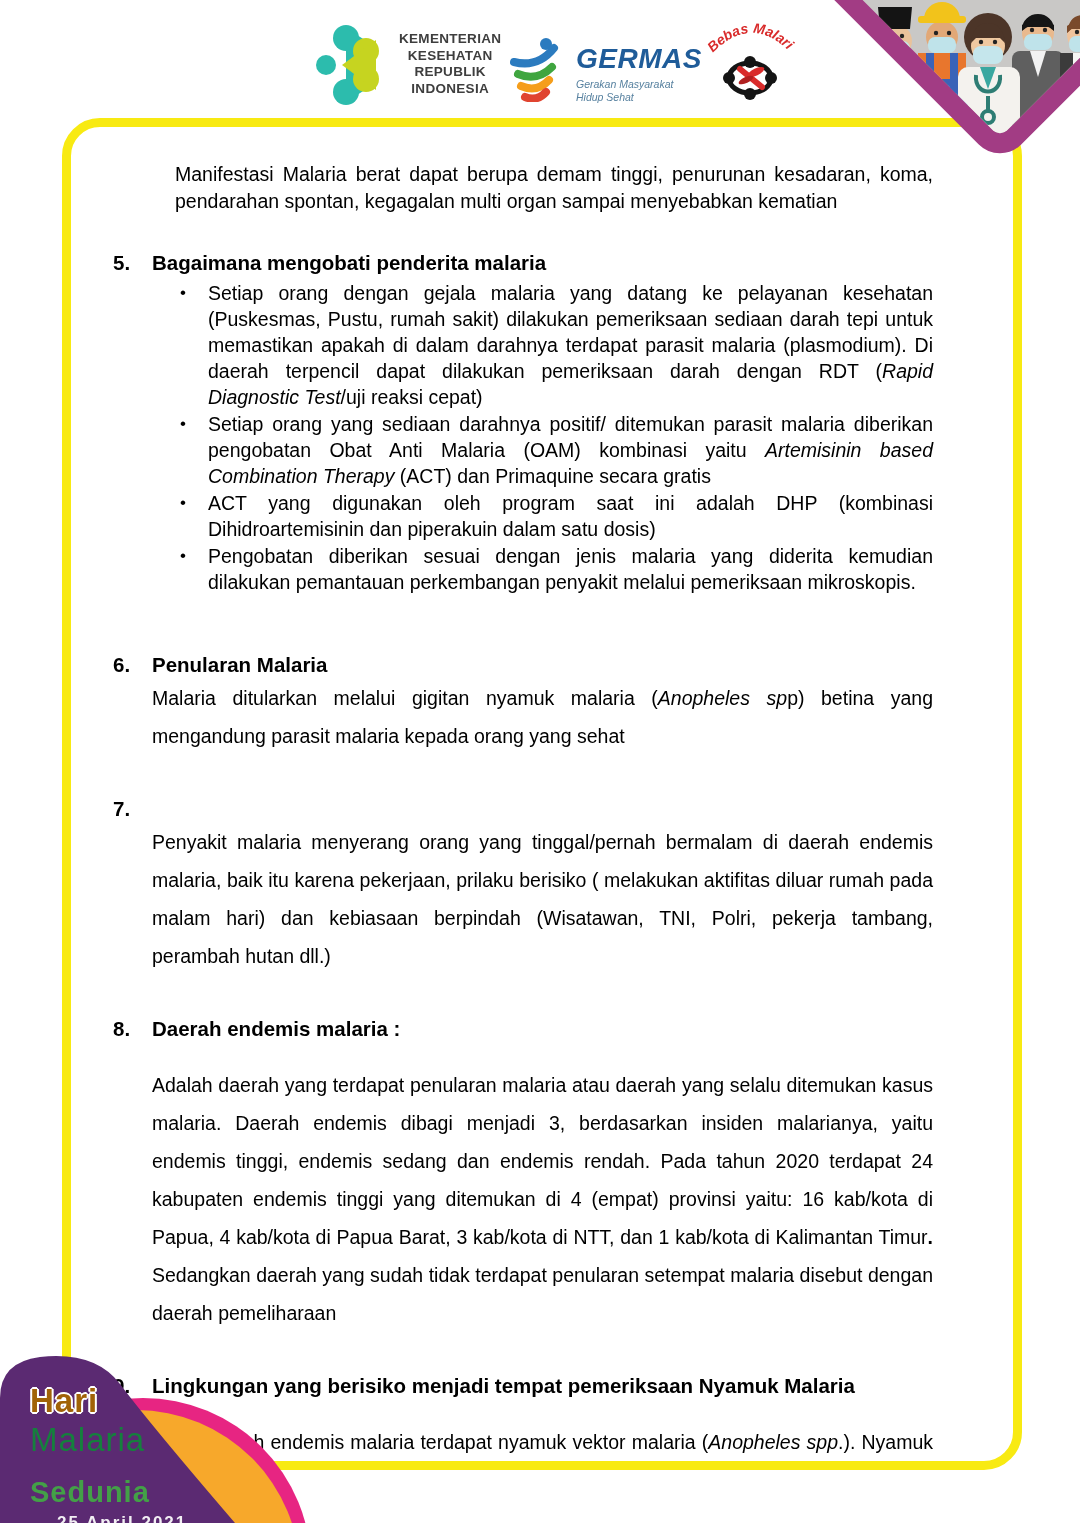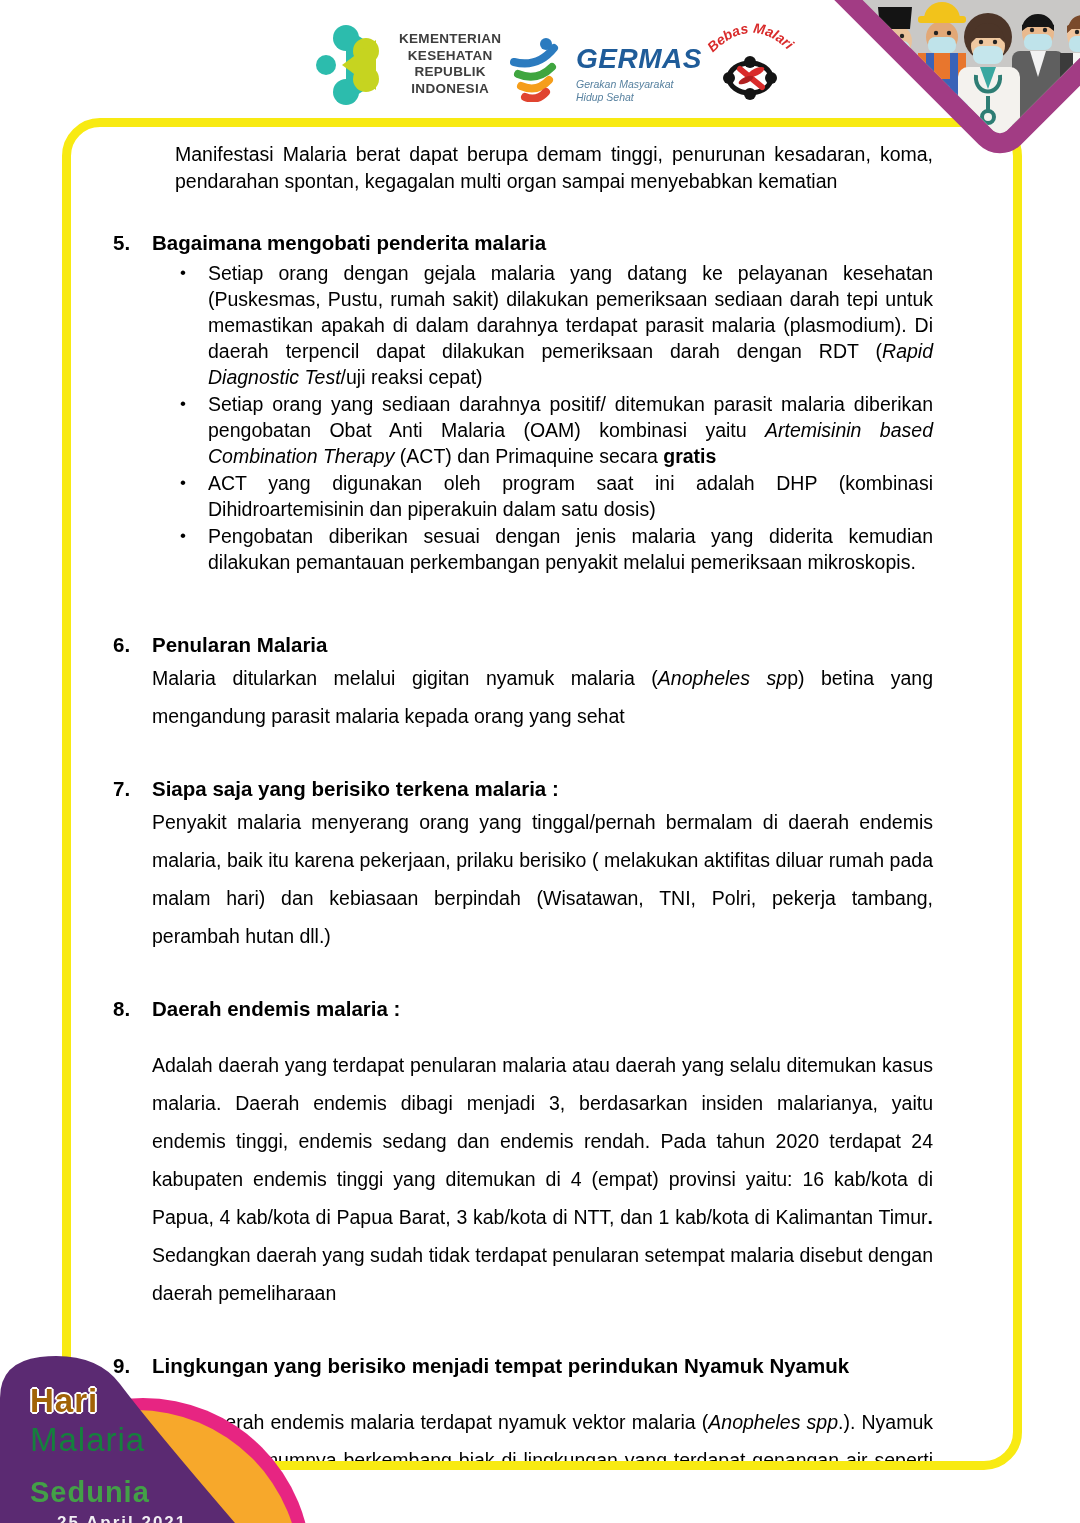--- a/index.html
+++ b/index.html
@@ -26,21 +26,21 @@
     background:#c9c8c6;transform:rotate(45deg);overflow:hidden;z-index:5;
   }
   .corner-art{
     position:absolute;left:50%;top:50%;width:420px;height:420px;
     transform:translate(-50%,-50%) rotate(-45deg);
   }
   
   .content-box{
     position:absolute;left:62px;top:118px;width:960px;height:1352px;
     box-sizing:border-box;border:9px solid #f8ea12;border-radius:38px;
-    padding:6px 80px 0 42px;z-index:2;overflow:hidden;background:#fff;
+    padding:26px 80px 0 42px;z-index:2;overflow:hidden;background:#fff;
   }
   .intro{margin:8px 0 0 62px;font-size:19.5px;line-height:27px;text-align:justify;}
   .section{margin-top:34px;}
   .sec-head{display:flex;font-size:20.5px;font-weight:bold;line-height:27px;}
   .sec-head .num{width:39px;flex:0 0 39px;}
   .bullets{margin:4px 0 0 67px;}
   .bullet{display:flex;font-size:19.5px;line-height:26px;margin-top:1px;}
   .bullet .dot{flex:0 0 28px;font-size:17px;}
   .bullet .btext{flex:1;text-align:justify;}
   .sec-body{margin:1px 0 0 39px;font-size:19.5px;line-height:38px;text-align:justify;}
@@ -183,21 +183,21 @@
         <span class="num">5.</span>
         <span class="title">Bagaimana mengobati penderita malaria</span>
       </div>
       <div class="bullets">
         <div class="bullet">
           <span class="dot">•</span>
           <span class="btext"><span>Setiap orang dengan gejala malaria yang datang ke pelayanan kesehatan (Puskesmas, Pustu, rumah sakit) dilakukan pemeriksaan sediaan darah tepi untuk memastikan apakah di dalam darahnya terdapat parasit malaria (plasmodium). Di daerah terpencil dapat dilakukan pemeriksaan darah dengan RDT (</span><span style="font-style: italic;">Rapid Diagnostic Test</span><span>/uji reaksi cepat)</span></span>
         </div>
         <div class="bullet">
           <span class="dot">•</span>
-          <span class="btext"><span>Setiap orang yang sediaan darahnya positif/ ditemukan parasit malaria diberikan pengobatan Obat Anti Malaria (OAM) kombinasi yaitu </span><span style="font-style: italic;">Artemisinin based Combination Therapy</span><span> (ACT) dan Primaquine secara </span><span style="font-weight: bold;">gratis</span></span>
+          <span class="btext"><span>Setiap orang yang sediaan darahnya positif/ ditemukan parasit malaria diberikan pengobatan Obat Anti Malaria (OAM) kombinasi yaitu </span><span style="font-style: italic;">Artemisinin based Combination Therapy</span><span> (ACT) dan Primaquine secara </span><span style="font-weight: normal;">gratis</span></span>
         </div>
         <div class="bullet">
           <span class="dot">•</span>
           <span class="btext"><span>ACT yang digunakan oleh program saat ini adalah DHP (kombinasi Dihidroartemisinin dan piperakuin dalam satu dosis)</span></span>
         </div>
         <div class="bullet">
           <span class="dot">•</span>
           <span class="btext"><span>Pengobatan diberikan sesuai dengan jenis malaria yang diderita kemudian dilakukan pemantauan perkembangan penyakit melalui pemeriksaan mikroskopis.</span></span>
         </div>
       </div>
@@ -207,37 +207,36 @@
       <div class="sec-head">
         <span class="num">6.</span>
         <span class="title">Penularan Malaria</span>
       </div>
       <div class="sec-body"><span>Malaria ditularkan melalui gigitan nyamuk malaria (</span><span style="font-style: italic;">Anopheles sp</span><span>p) betina yang mengandung parasit malaria kepada orang yang sehat</span></div>
     </div>
 
     <div class="section gap-md">
       <div class="sec-head">
         <span class="num">7.</span>
-        <span class="title">Siapa saja yang berisiko terkena malaria :</span>
       </div>
       <div class="sec-body"><span>Penyakit malaria menyerang orang yang tinggal/pernah bermalam di daerah endemis malaria, baik itu karena pekerjaan, prilaku berisiko ( melakukan aktifitas diluar rumah pada malam hari) dan kebiasaan berpindah (Wisatawan, TNI, Polri, pekerja tambang, perambah hutan dll.)</span></div>
     </div>
 
     <div class="section gap-md">
       <div class="sec-head">
         <span class="num">8.</span>
         <span class="title">Daerah endemis malaria :</span>
       </div>
       <div class="sec-body spaced"><span>Adalah daerah yang terdapat penularan malaria atau daerah yang selalu ditemukan kasus malaria. Daerah endemis dibagi menjadi 3, berdasarkan insiden malarianya, yaitu endemis tinggi, endemis sedang dan endemis rendah. Pada tahun 2020 terdapat 24 kabupaten endemis tinggi yang ditemukan di 4 (empat) provinsi yaitu: 16 kab/kota di Papua, 4 kab/kota di Papua Barat, 3 kab/kota di NTT, dan 1 kab/kota di Kalimantan Timur</span><span style="font-weight: bold;">.</span><span> Sedangkan daerah yang sudah tidak terdapat penularan setempat malaria disebut dengan daerah pemeliharaan</span></div>
     </div>
 
     <div class="section gap-md">
       <div class="sec-head">
         <span class="num">9.</span>
-        <span class="title">Lingkungan yang berisiko menjadi tempat perindukan Nyamuk Nyamuk</span>
+        <span class="title">Lingkungan yang berisiko menjadi tempat pemeriksaan Nyamuk Malaria</span>
       </div>
       <div class="sec-body spaced"><span>Pada daerah endemis malaria terdapat nyamuk vektor malaria (</span><span style="font-style: italic;">Anopheles spp</span><span>.). Nyamuk Anopheles umumnya berkembang biak di lingkungan yang terdapat genangan air seperti rawa-rawa, lagun, muara sungai, tambak dan kolam terbengkalai, saluran irigasi, persawahan dan mata air</span><span style="font-weight: bold;">.</span></div>
       <div class="sec-body spaced">Lingkungan harus dikelola dan dibersihkan agar tidak menjadi sarang nyamuk dengan cara bersama menggerakkan masyarakat untuk :</div>
     </div>
 
   </div>
 
   <div class="badge">
     <div class="pink-circle"></div>
     <div class="orange-circle"></div>

